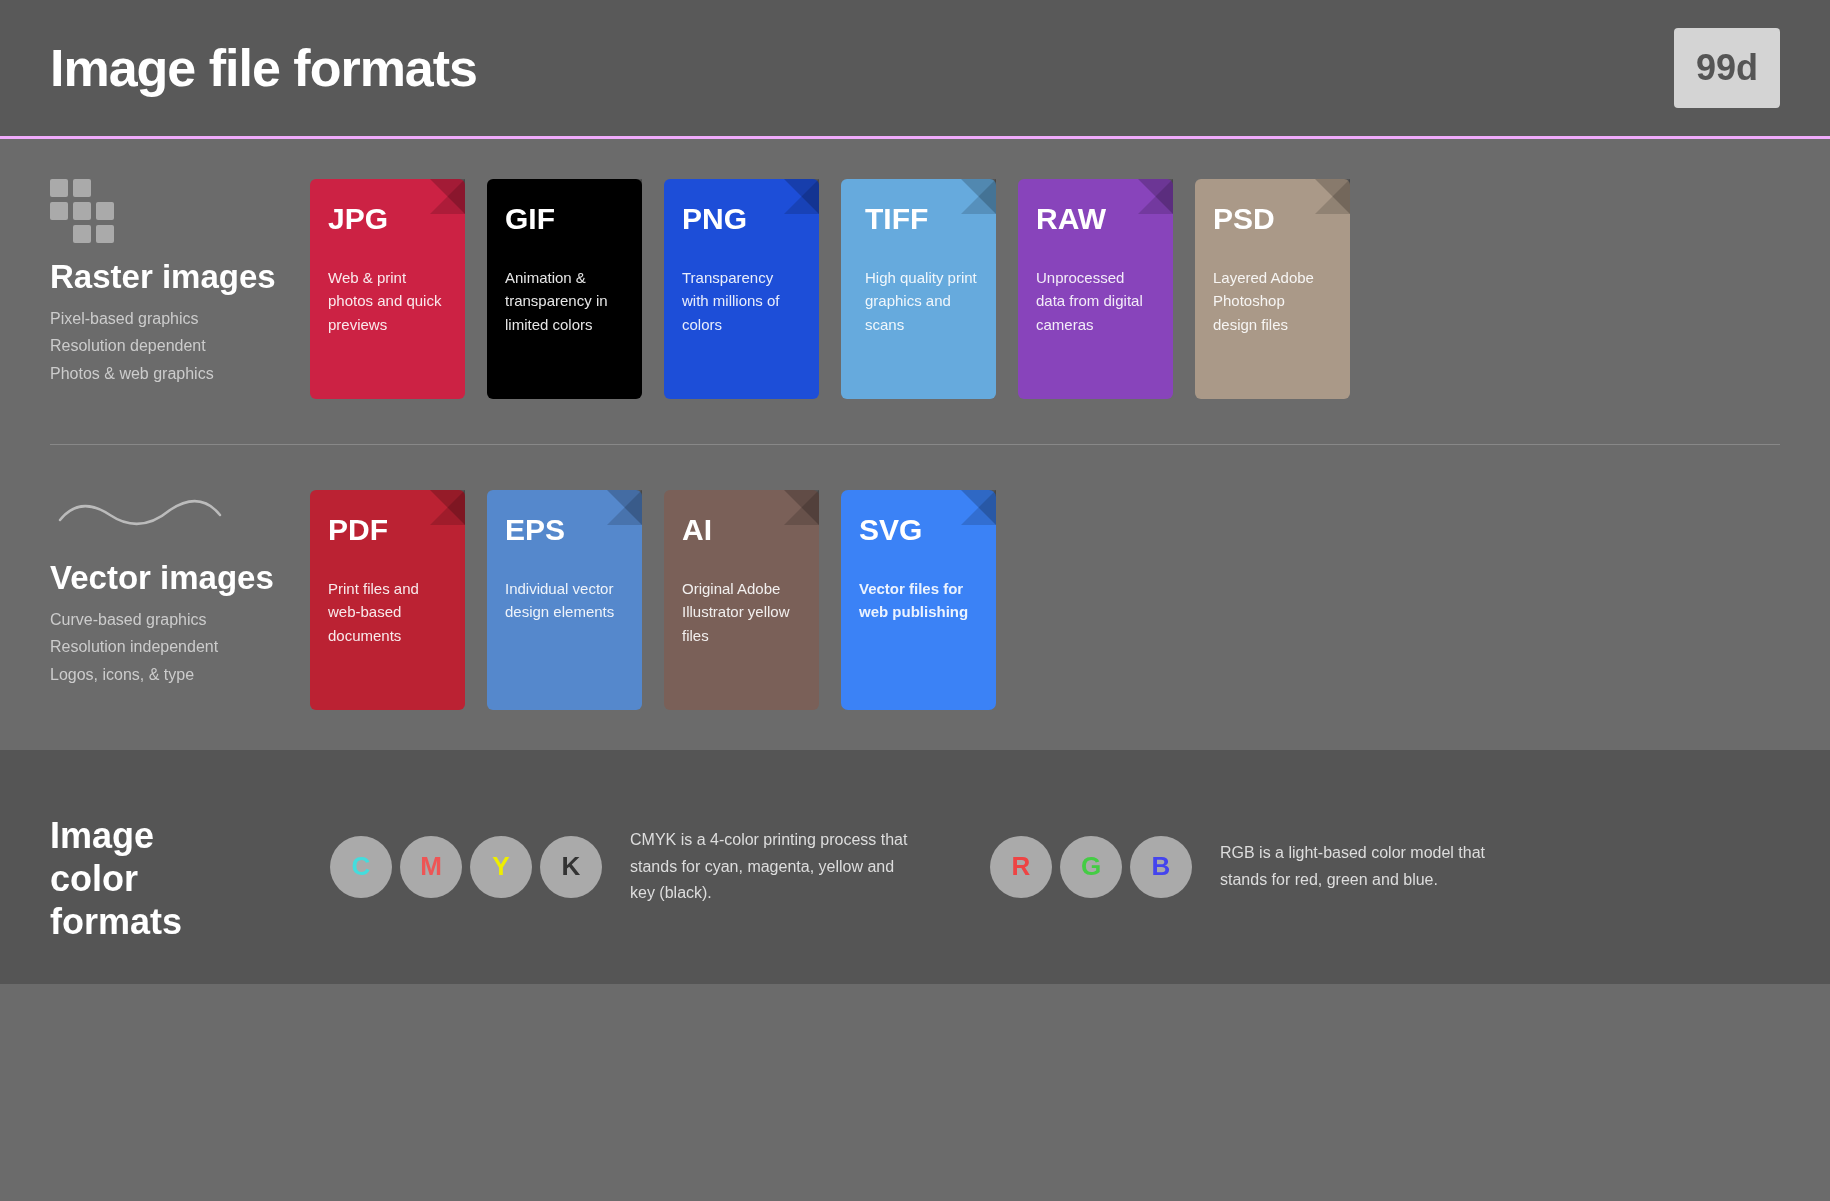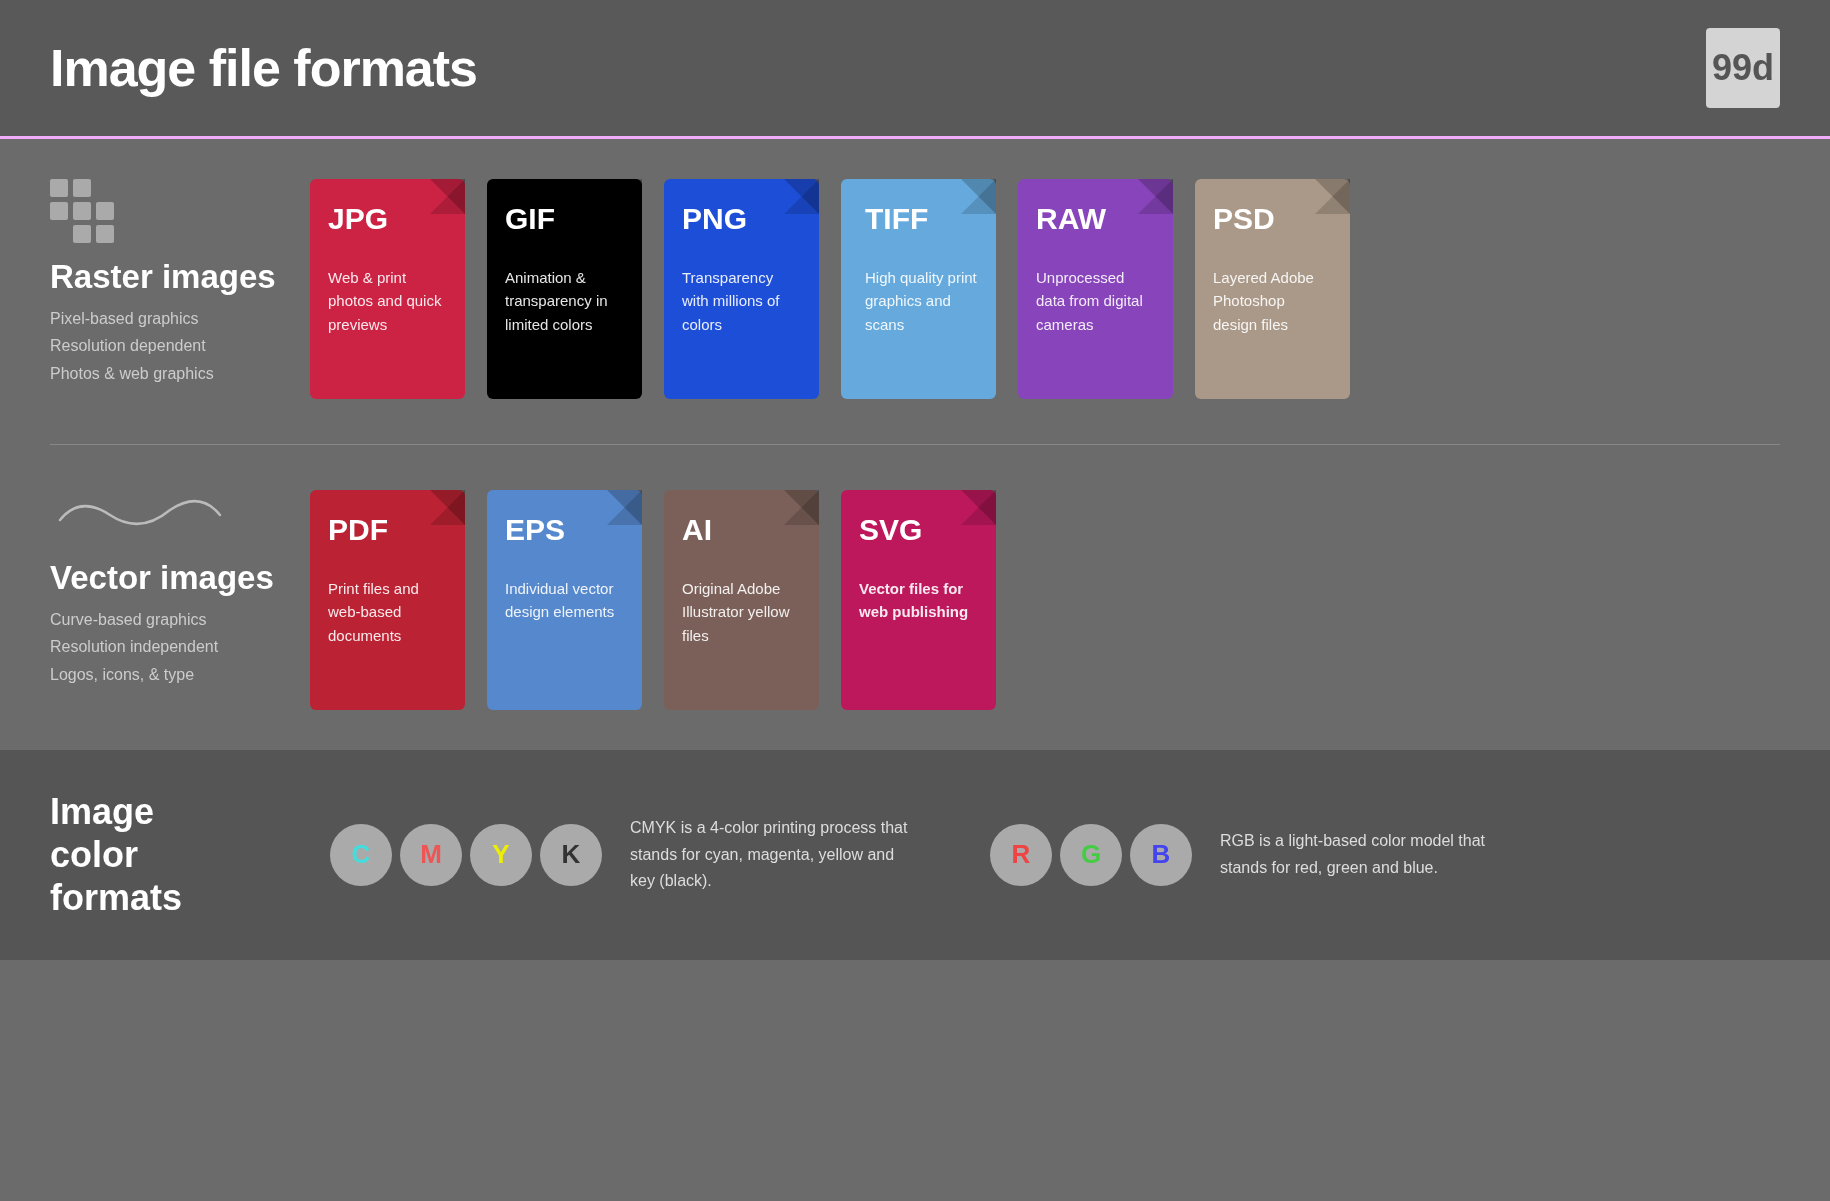--- a/index.html
+++ b/index.html
@@ -24,21 +24,21 @@
       font-size: 52px;
       font-weight: 900;
       color: #fff;
       letter-spacing: -1px;
     }
     .logo-99d {
       background: #d4d4d4;
       color: #555;
       font-size: 36px;
       font-weight: 900;
-      width: 74px;
+      width: 106px;
       height: 80px;
       display: flex;
       align-items: center;
       justify-content: center;
       border-radius: 4px;
     }
 
     
     .main {
       padding: 40px 50px;
@@ -152,21 +152,21 @@
     
     .card-jpg  { background-color: #cc2244; }
     .card-gif  { background-color: #000000; }
     .card-png  { background-color: #1d4ed8; }
     .card-tiff { background-color: #66aadd; padding-left: 24px; }
     .card-raw  { background-color: #8844bb; }
     .card-psd  { background-color: #aa9988; }
     .card-pdf  { background-color: #bb2233; }
     .card-eps  { background-color: #5588cc; }
     .card-ai   { background-color: #7a6058; }
-    .card-svg  { background-color: #be185d; }
+    .card-svg  { background-color: #3b82f6; border-radius: 7px; }
 
     
     .section-divider {
       border: none;
       border-top: 1px solid #888;
       margin: 5px 0;
     }
 
     
     .bottom-section {
@@ -175,20 +175,21 @@
       display: flex;
       align-items: center;
       gap: 80px;
     }
     .color-section-title {
       font-size: 36px;
       font-weight: 900;
       color: #fff;
       line-height: 1.2;
       width: 200px;
+      margin-top: 24px;
     }
     .color-circles {
       display: flex;
       gap: 8px;
     }
     .color-circle {
       width: 62px;
       height: 62px;
       border-radius: 50%;
       display: flex;

